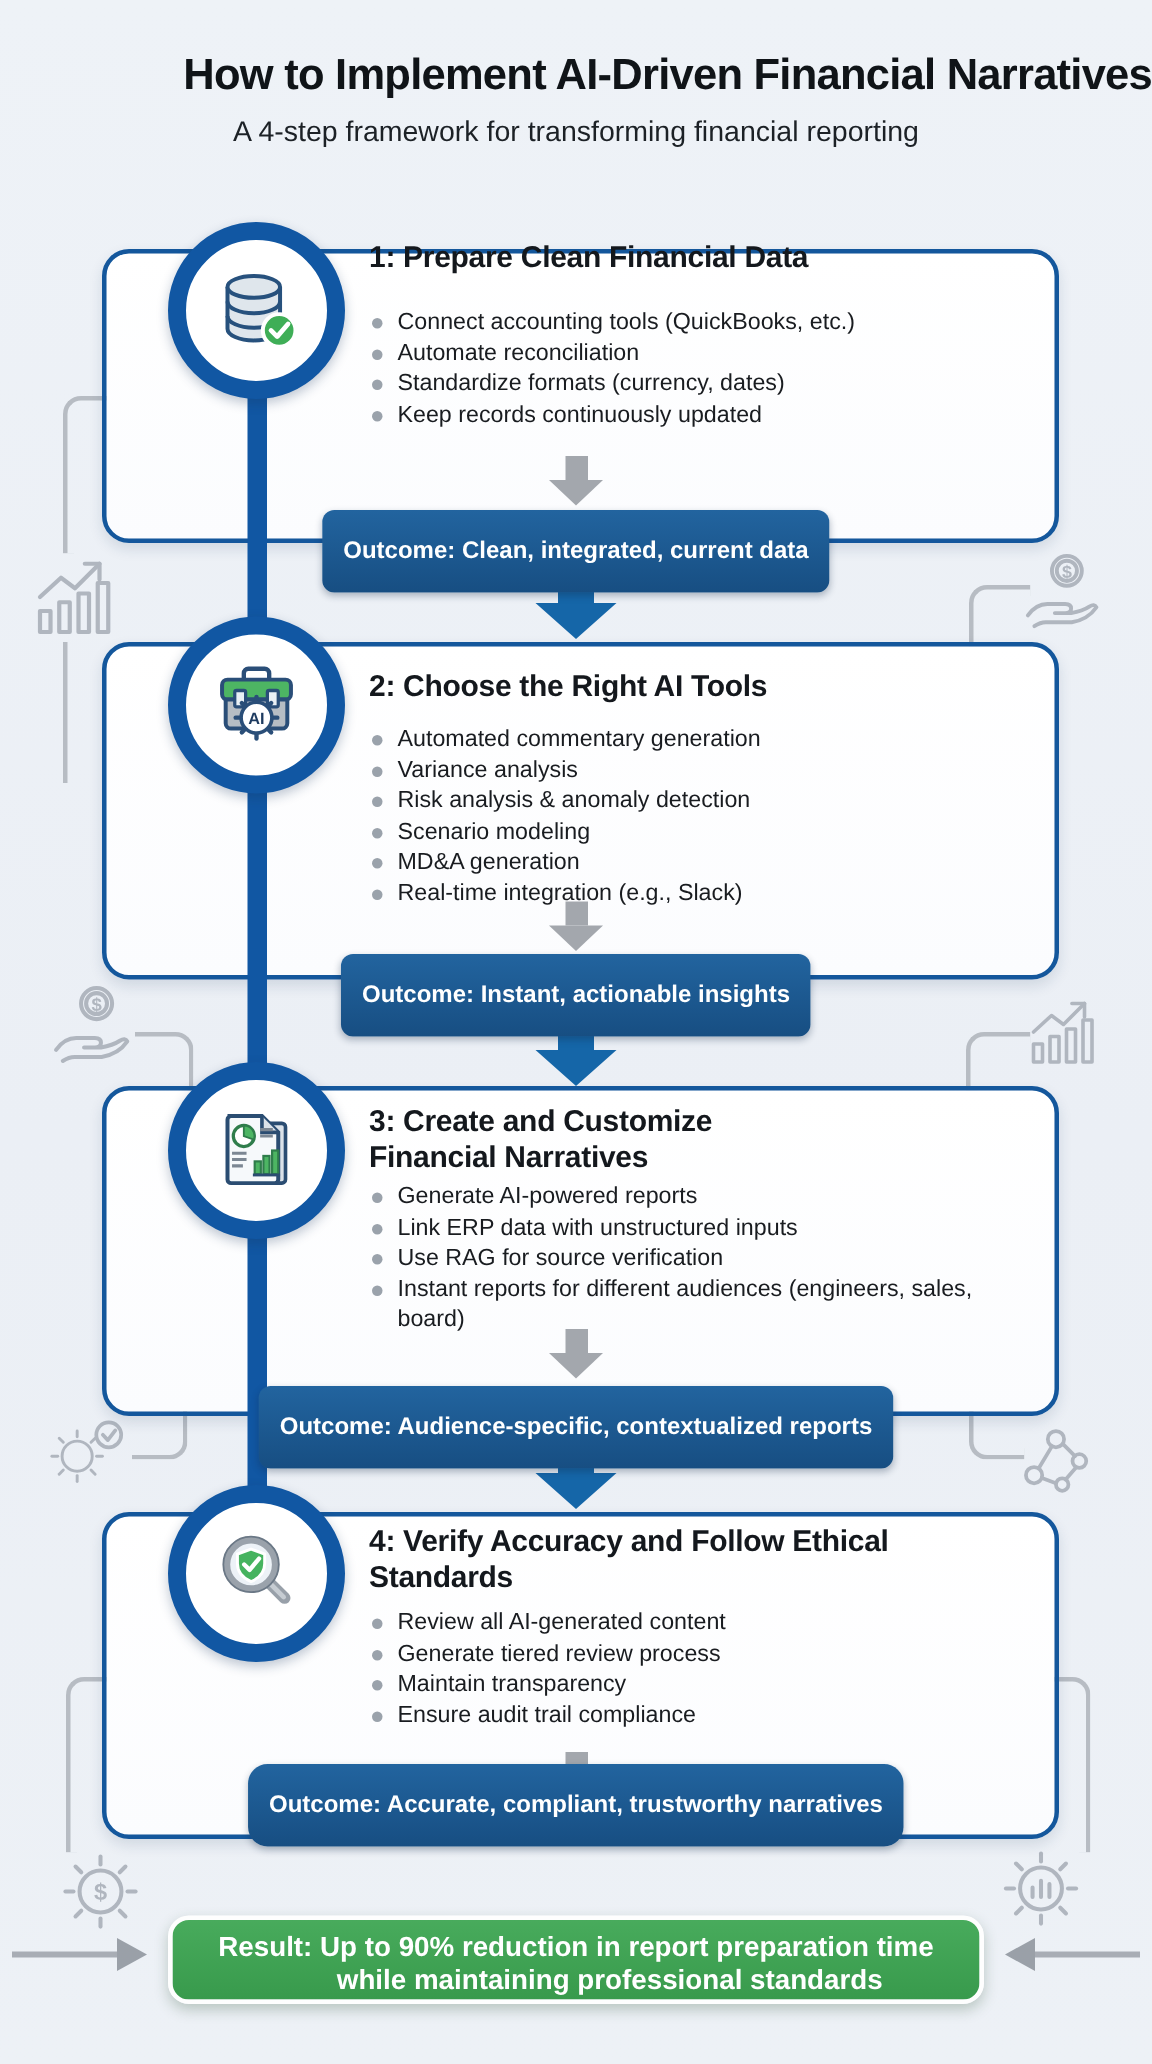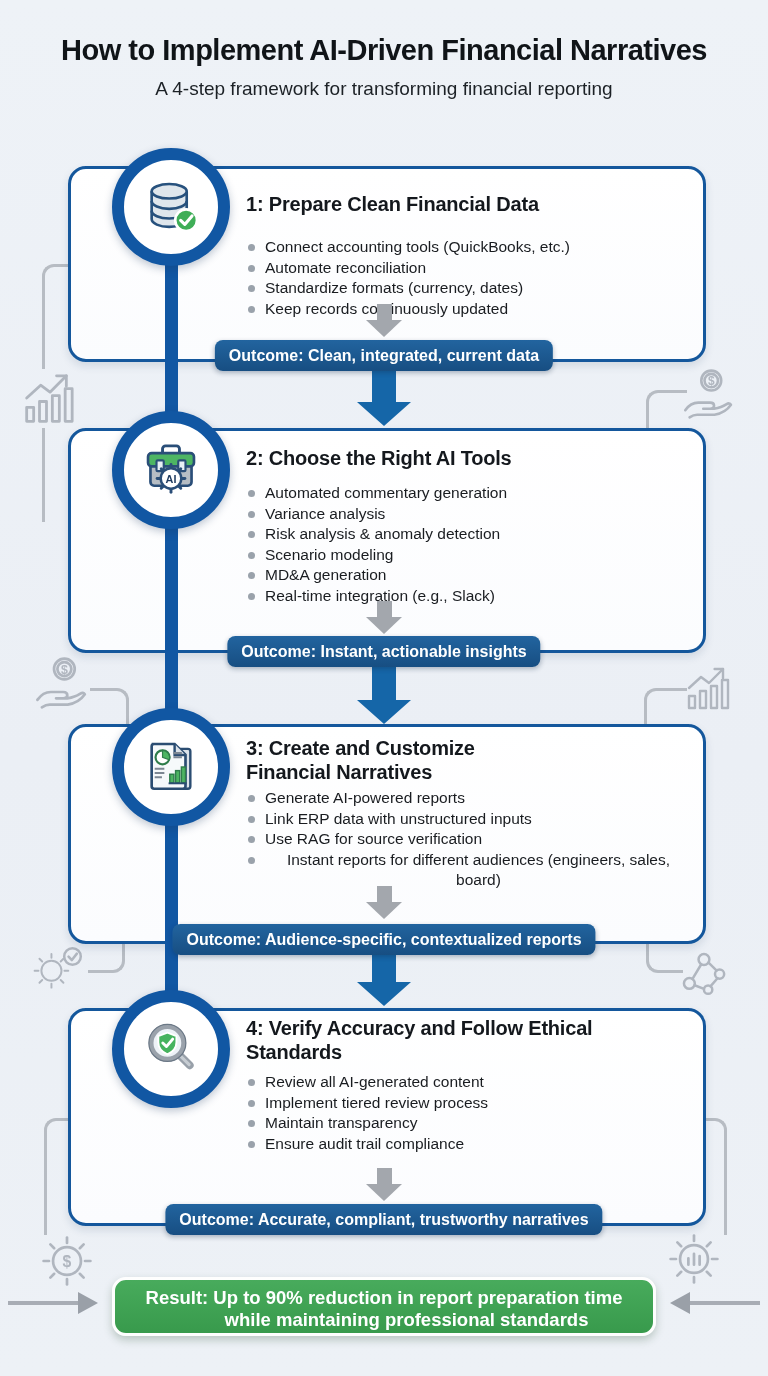--- a/index.html
+++ b/index.html
@@ -1,46 +1,46 @@
 <!DOCTYPE html>
 <html><head>
 <meta charset="utf-8">
 <style>
   html,body{margin:0;padding:0;background:#dfe5ec;}
   .canvas{position:relative;width:768px;height:1376px;margin:0 auto;overflow:hidden;
     background:linear-gradient(180deg,#eef2f7 0%,#ebeff5 55%,#edf1f6 100%);
     font-family:"Liberation Sans","DejaVu Sans",sans-serif;}
   
-  .title{position:absolute;left:0;top:34px;width:768px;text-align:center;
+  .title{position:absolute;left:0;top:34px;width:768px;text-align:right;
     font-size:29px;font-weight:bold;color:#101418;letter-spacing:-.5px;}
   .subtitle{position:absolute;left:0;top:78px;width:768px;text-align:center;
     font-size:19px;color:#1c2126;}
   
   .box{position:absolute;left:68px;width:632px;background:linear-gradient(180deg,#ffffff,#fbfcfe);
     border:3.5px solid #14579c;border-radius:18px;box-shadow:0 4px 9px rgba(25,55,90,.13);z-index:2;}
   
   .circle{position:absolute;left:112px;width:94px;height:94px;border:12px solid #1157a3;border-radius:50%;
     background:#fff;box-shadow:0 3px 8px rgba(20,50,90,.28);z-index:7;display:flex;align-items:center;justify-content:center;}
   
   .vline{position:absolute;left:165px;width:13px;background:#1157a3;z-index:5;}
   
   .content{position:absolute;left:246px;width:446px;z-index:6;}
   .content h2{margin:0;font-size:20px;font-weight:bold;color:#14181d;letter-spacing:-.2px;line-height:25px;}
   .content h2.two{line-height:24px;}
-  .content ul{list-style:none;margin:0;padding:0;text-align:center;}
+  .content ul{list-style:none;margin:0;padding:0;}
   .content li{display:flex;align-items:flex-start;line-height:20.5px;font-size:15.5px;color:#191c20;}
   .dot{flex:0 0 7px;width:7px;height:7px;border-radius:50%;background:#9aa2ab;margin:7px 10px 0 2px;}
   
   .marrow{position:absolute;left:366px;width:36px;z-index:6;}
   .marrow .sh{width:15px;height:16px;background:#a3a7ad;margin:0 auto;}
   .marrow .hd{width:0;height:0;border-left:18px solid transparent;border-right:18px solid transparent;border-top:17px solid #a3a7ad;}
   
   .banner{position:absolute;left:384px;transform:translateX(-50%);height:31px;line-height:31px;
     background:linear-gradient(180deg,#22649f,#174e82);color:#fff;font-size:16px;font-weight:bold;
-    padding:0 14px;border-radius:8px;white-space:nowrap;z-index:8;box-shadow:0 2px 5px rgba(15,40,70,.3);}
+    padding:12px 14px;border-radius:8px;white-space:nowrap;z-index:8;box-shadow:0 2px 5px rgba(15,40,70,.3);}
   
   .barrow{position:absolute;left:357px;width:54px;z-index:4;}
   .barrow .sh{width:24px;background:#1566a8;margin:0 auto;}
   .barrow .hd{width:0;height:0;border-left:27px solid transparent;border-right:27px solid transparent;border-top:24px solid #1566a8;}
   
   .result{position:absolute;left:112px;top:1277px;width:544px;height:59px;border-radius:14px;
     background:linear-gradient(180deg,#48ab5c,#389a4c);border:3px solid #fefefe;box-sizing:border-box;
     box-shadow:0 4px 9px rgba(30,70,40,.25);z-index:8;text-align:center;color:#fff;font-weight:bold;
     font-size:18.5px;line-height:22px;padding-top:7px;}
   
@@ -268,21 +268,21 @@
         <line x1="17.7" y1="6.3" x2="19.4" y2="4.6"></line>
       <path d="M9.5 14.5 v-2.8 M12 14.5 v-4.8 M14.5 14.5 v-3.8"></path>
     </svg>
   </div>
 
   <div class="vline" style="top:262px;height:152px;"></div>
   <div class="vline" style="top:527px;height:184px;"></div>
   <div class="vline" style="top:824px;height:168px;"></div>
 
   <div class="box" style="top:166px;height:190px;"></div>
-  <div class="content" style="top:192px;">
+  <div class="content" style="top:160px;">
     <h2><span>1: Prepare Clean Financial Data</span></h2>
     <ul style="margin-top:20px;">
       <li>
           <span class="dot"></span>
           <span>Connect accounting tools (QuickBooks, etc.)</span>
         </li>
       <li>
           <span class="dot"></span>
           <span>Automate reconciliation</span>
         </li>
@@ -441,21 +441,21 @@
         <span style="display:block;">4: Verify Accuracy and Follow Ethical</span>
         <span style="display:block;">Standards</span>
       </h2>
     <ul style="margin-top:8px;">
       <li>
           <span class="dot"></span>
           <span>Review all AI-generated content</span>
         </li>
       <li>
           <span class="dot"></span>
-          <span>Implement tiered review process</span>
+          <span>Generate tiered review process</span>
         </li>
       <li>
           <span class="dot"></span>
           <span>Maintain transparency</span>
         </li>
       <li>
           <span class="dot"></span>
           <span>Ensure audit trail compliance</span>
         </li>
     </ul>
@@ -469,21 +469,21 @@
         <circle cx="21" cy="19" r="15.3" fill="none" stroke="#6b7886" stroke-width="1"></circle>
         <path d="M21 10.5 l7.5 2.8 v5.2 c0 5.2 -3.6 8.3 -7.5 10 c-3.9 -1.7 -7.5 -4.8 -7.5 -10 v-5.2 z" fill="#46b35f" stroke="#ffffff" stroke-width="1.6"></path>
         <path d="M17.2 19 l3 3 l5.2 -6.2" stroke="#ffffff" stroke-width="2.4" fill="none" stroke-linecap="round" stroke-linejoin="round"></path>
       </svg>
     </span>
   </div>
   <div class="marrow" style="top:1168px;">
       <div class="sh"></div>
       <div class="hd"></div>
     </div>
-  <div class="banner" style="top:1204px;">Outcome: Accurate, compliant, trustworthy narratives</div>
+  <div class="banner" style="top:1176px;border-radius:13px;">Outcome: Accurate, compliant, trustworthy narratives</div>
 
   <div class="hshaft" style="left:8px;top:1301px;width:70px;"></div>
   <div class="hhead r" style="left:78px;top:1292px;"></div>
   <div class="hshaft" style="left:690px;top:1301px;width:70px;"></div>
   <div class="hhead l" style="left:670px;top:1292px;"></div>
 
   <div class="result">
     <span style="display:block;">Result: Up to 90% reduction in report preparation time</span>
     <span style="display:block;margin-left:45px;">while maintaining professional standards</span>
   </div>

